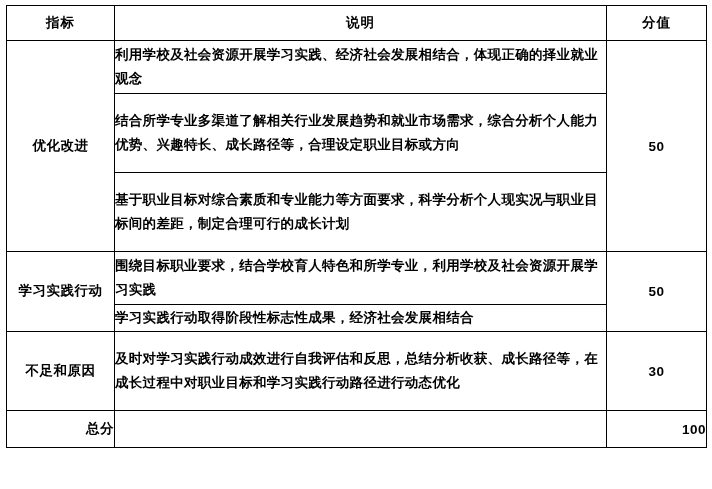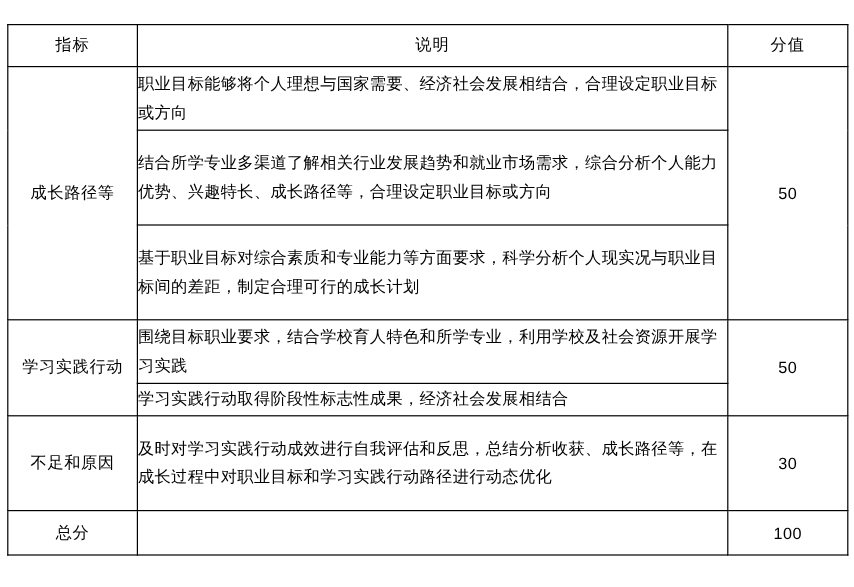--- a/index.html
+++ b/index.html
@@ -10,22 +10,23 @@
   body {
     width: 712px;
     height: 489px;
     font-family: "Liberation Sans", sans-serif;
     color: #000000;
   }
   #rubric-table {
     border-collapse: collapse;
     table-layout: fixed;
     width: 700px;
-    margin: 20px 0 0 6px;
+    margin: 5px 0 0 6px;
     font-size: 13.5px;
+    font-weight: bold;
   }
   #rubric-table td {
     border: 1px solid #000000;
     padding: 0;
     vertical-align: middle;
   }
   .col-metric { width: 108px; }
   .col-desc   { width: 492px; }
   .col-score  { width: 100px; }
 
@@ -46,42 +47,42 @@
   }
   .desc-cell {
     text-align: left;
     padding: 8px 10px 8px 12px;
     line-height: 1.75;
     letter-spacing: 0.3px;
   }
   .desc-cell.two-line { height: 52px; }
   .desc-cell.three-line { height: 78px; }
   .desc-cell.one-line { height: 26px; padding-top: 6px; padding-bottom: 6px; }
-  .total-row td { height: 36px; }
+  .total-row td { height: 36px; text-align: right; }
   .empty-cell { height: 36px; }
 </style>
 </head>
 <body>
 
 <table id="rubric-table">
   <colgroup>
     <col class="col-metric">
     <col class="col-desc">
     <col class="col-score">
   </colgroup>
   <tbody>
     <tr>
       <td class="hdr">指标</td>
       <td class="hdr">说明</td>
       <td class="hdr">分值</td>
     </tr>
 
     <tr>
-      <td class="metric-cell" rowspan="3">成长路径等</td>
-      <td class="desc-cell two-line">职业目标能够将个人理想与国家需要、经济社会发展相结合，合理设定职业目标或方向</td>
+      <td class="metric-cell" rowspan="3">优化改进</td>
+      <td class="desc-cell two-line">利用学校及社会资源开展学习实践、经济社会发展相结合，体现正确的择业就业观念</td>
       <td class="score-cell" rowspan="3">50</td>
     </tr>
     <tr>
       <td class="desc-cell three-line">结合所学专业多渠道了解相关行业发展趋势和就业市场需求，综合分析个人能力优势、兴趣特长、成长路径等，合理设定职业目标或方向</td>
     </tr>
     <tr>
       <td class="desc-cell three-line">基于职业目标对综合素质和专业能力等方面要求，科学分析个人现实况与职业目标间的差距，制定合理可行的成长计划</td>
     </tr>
 
     <tr>

